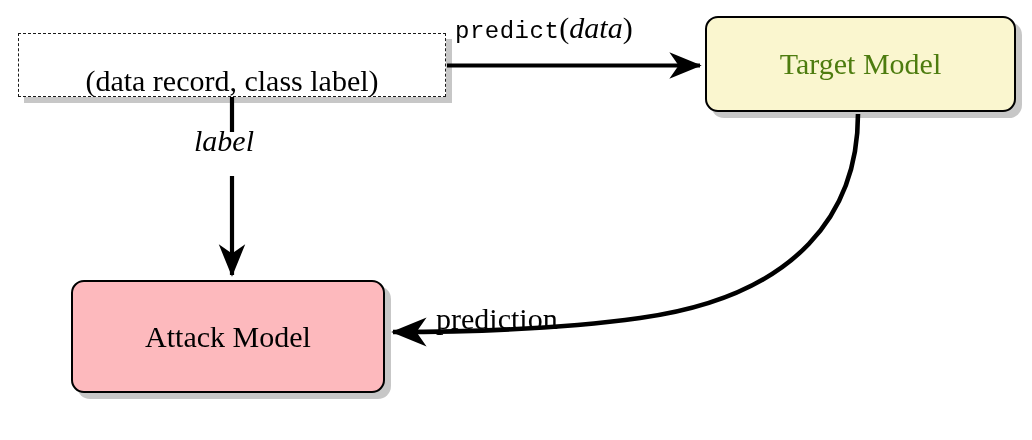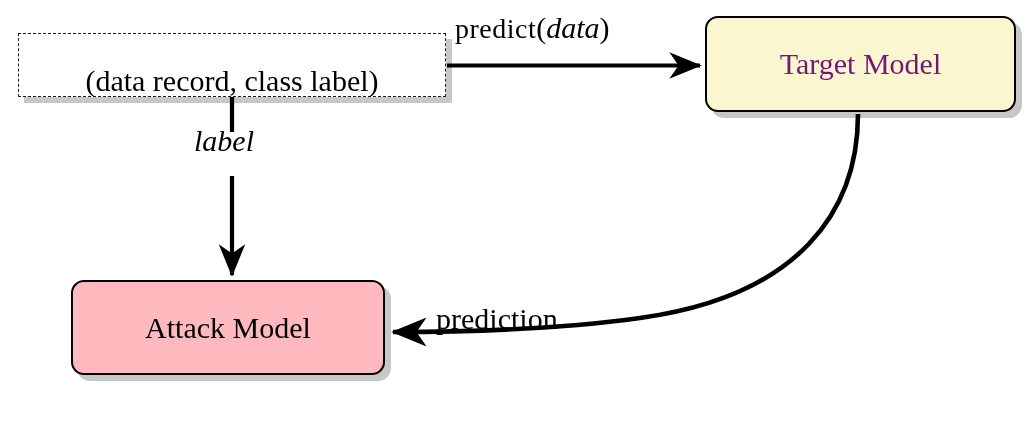--- a/index.html
+++ b/index.html
@@ -63,31 +63,31 @@
     background: #faf6cf;
     box-shadow: 6px 6px 0 0 rgba(0,0,0,0.22);
     display: flex;
     align-items: center;
     justify-content: center;
   }
   .node-target .node-text {
     font-family: "Liberation Serif", "DejaVu Serif", serif;
     font-size: 30px;
     line-height: 1;
-    color: #701a75;
+    color: #4d7c0f;
     white-space: nowrap;
   }
 
   
   .node-attack {
     position: absolute;
     left: 71px;
     top: 280px;
     width: 314px;
-    height: 95px;
+    height: 113px;
     box-sizing: border-box;
     border: 2.6px solid #000000;
     border-radius: 13px;
     background: #fdb9bd;
     box-shadow: 6px 6px 0 0 rgba(0,0,0,0.22);
     display: flex;
     align-items: center;
     justify-content: center;
   }
   .node-attack .node-text {
@@ -104,22 +104,22 @@
     color: #000000;
     white-space: nowrap;
     line-height: 1;
   }
   .lbl-predict {
     left: 455px;
     top: 13px;
     font-size: 29px;
   }
   .lbl-predict .mono {
-    font-family: Liberation Serif, serif;
-    font-size: 28px;
+    font-family: Liberation Mono, monospace;
+    font-size: 24px;
     letter-spacing: 0.5px;
   }
   .lbl-predict .paren {
     font-family: "Liberation Serif", "DejaVu Serif", serif;
     font-size: 30px;
   }
   .lbl-predict .ital {
     font-family: "Liberation Serif", "DejaVu Serif", serif;
     font-style: italic;
     font-size: 30px;

